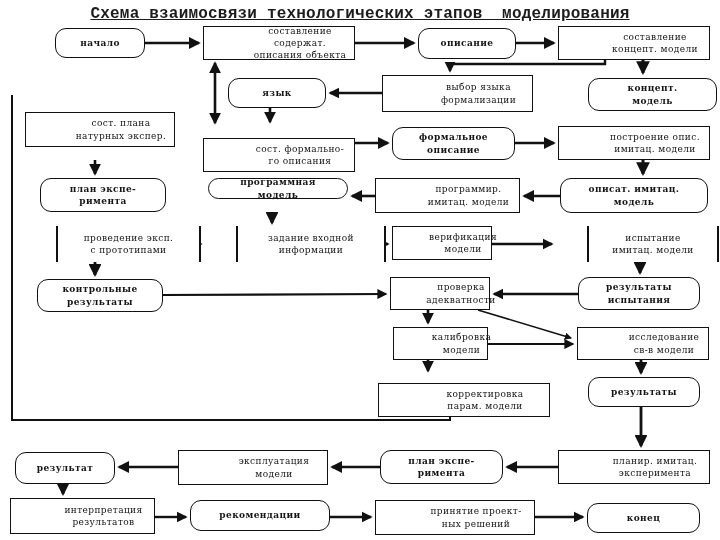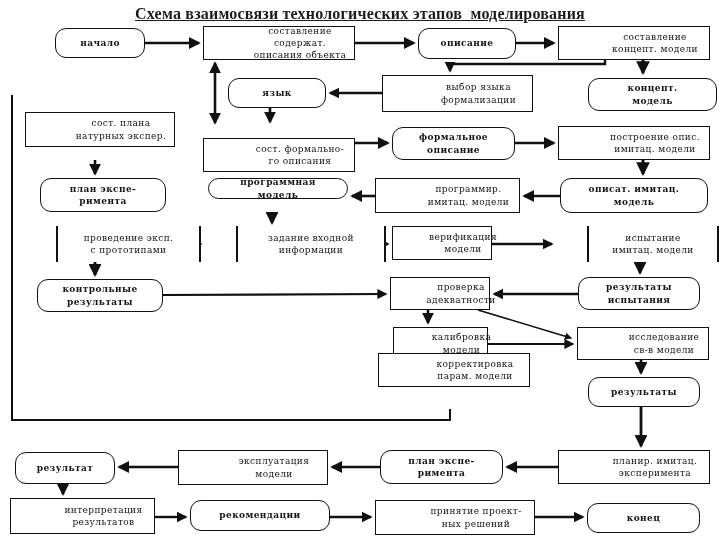--- a/index.html
+++ b/index.html
@@ -1,19 +1,19 @@
 <!DOCTYPE html>
 <html><head>
 <meta charset="utf-8">
 <style>
   html,body{margin:0;padding:0;background:#fff;}
   #canvas{position:relative;width:720px;height:540px;background:#fff;overflow:hidden;
           font-family:"DejaVu Serif",serif;}
   .page-title{position:absolute;top:5px;left:0;width:720px;text-align:center;
-          font-family:Liberation Serif, serif;font-weight:bold;font-size:16px;
+          font-family:Liberation Mono, monospace;font-weight:bold;font-size:16px;
           color:#1c1c1c;text-decoration:underline;letter-spacing:.2px;white-space:pre;}
   svg.edges{position:absolute;left:0;top:0;width:720px;height:540px;z-index:1;}
   .node{position:absolute;z-index:2;box-sizing:border-box;display:flex;align-items:center;
         justify-content:center;text-align:center;background:#fff;color:#141414;
         font-size:9px;line-height:1.35;letter-spacing:.4px;white-space:pre-line;
         padding:1px 2px;}
   .rect{border:1.6px solid #111;padding-left:44px;}
   .rounded{border:1.6px solid #111;border-radius:11px;font-weight:bold;}
   .sides{border-left:2px solid #111;border-right:2px solid #111;margin-left:31px;}
   .edge{stroke:#111;fill:none;}
@@ -114,21 +114,21 @@
   <div class="node rect" style="left:390px;top:277px;width:100px;height:33px">проверка
 адекватности</div>
   <div class="node rounded" style="left:578px;top:277px;width:122px;height:33px">результаты
 испытания</div>
 
   <div class="node rect" style="left:393px;top:327px;width:95px;height:33px">калибровка
 модели</div>
   <div class="node rect" style="left:577px;top:327px;width:132px;height:33px">исследование
 св-в модели</div>
 
-  <div class="node rect" style="left:378px;top:353px;width:152px;height:34px">корректировка
+  <div class="node rect" style="left:378px;top:383px;width:172px;height:34px">корректировка
 парам. модели</div>
   <div class="node rounded" style="left:588px;top:377px;width:112px;height:30px">результаты</div>
 
   <div class="node rounded" style="left:15px;top:452px;width:100px;height:32px">результат</div>
   <div class="node rect" style="left:178px;top:450px;width:150px;height:35px">эксплуатация
 модели</div>
   <div class="node rounded" style="left:380px;top:450px;width:123px;height:34px">план экспе-
 римента</div>
   <div class="node rect" style="left:558px;top:450px;width:152px;height:34px">планир. имитац.
 эксперимента</div>

